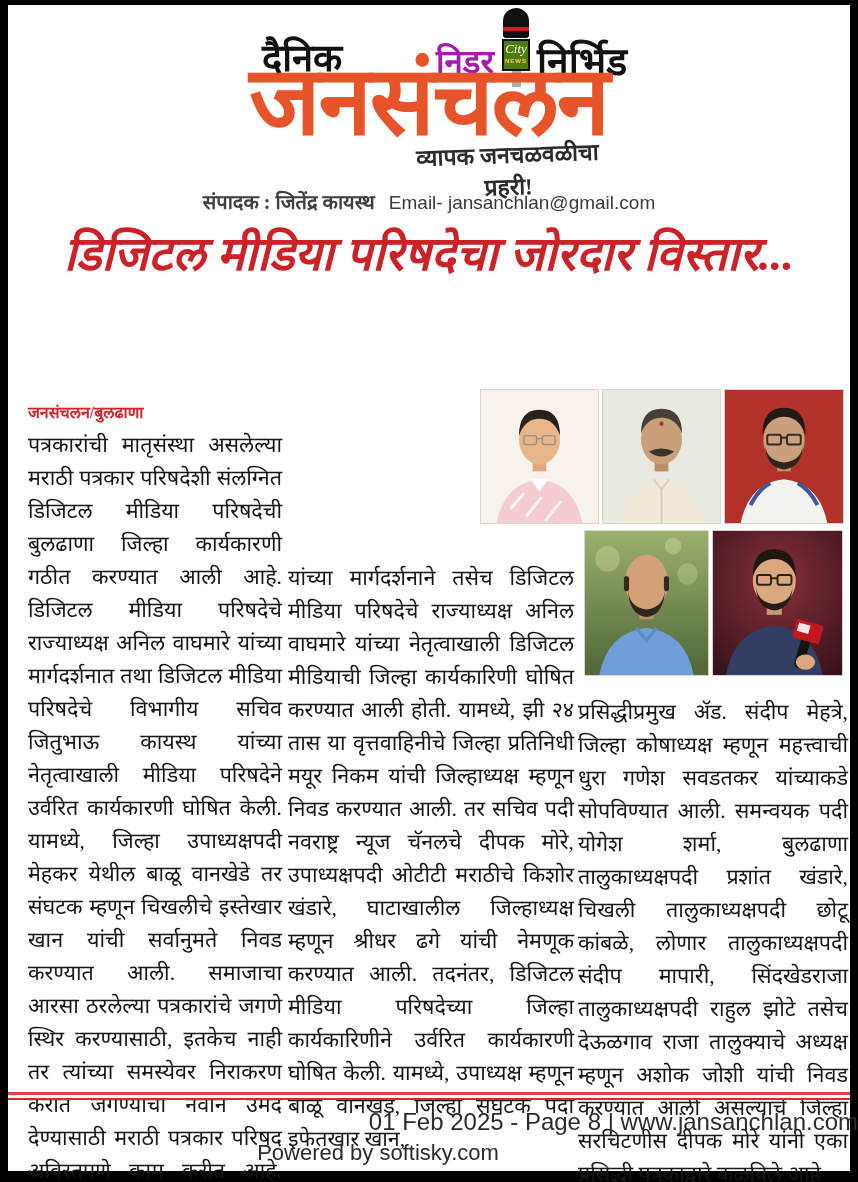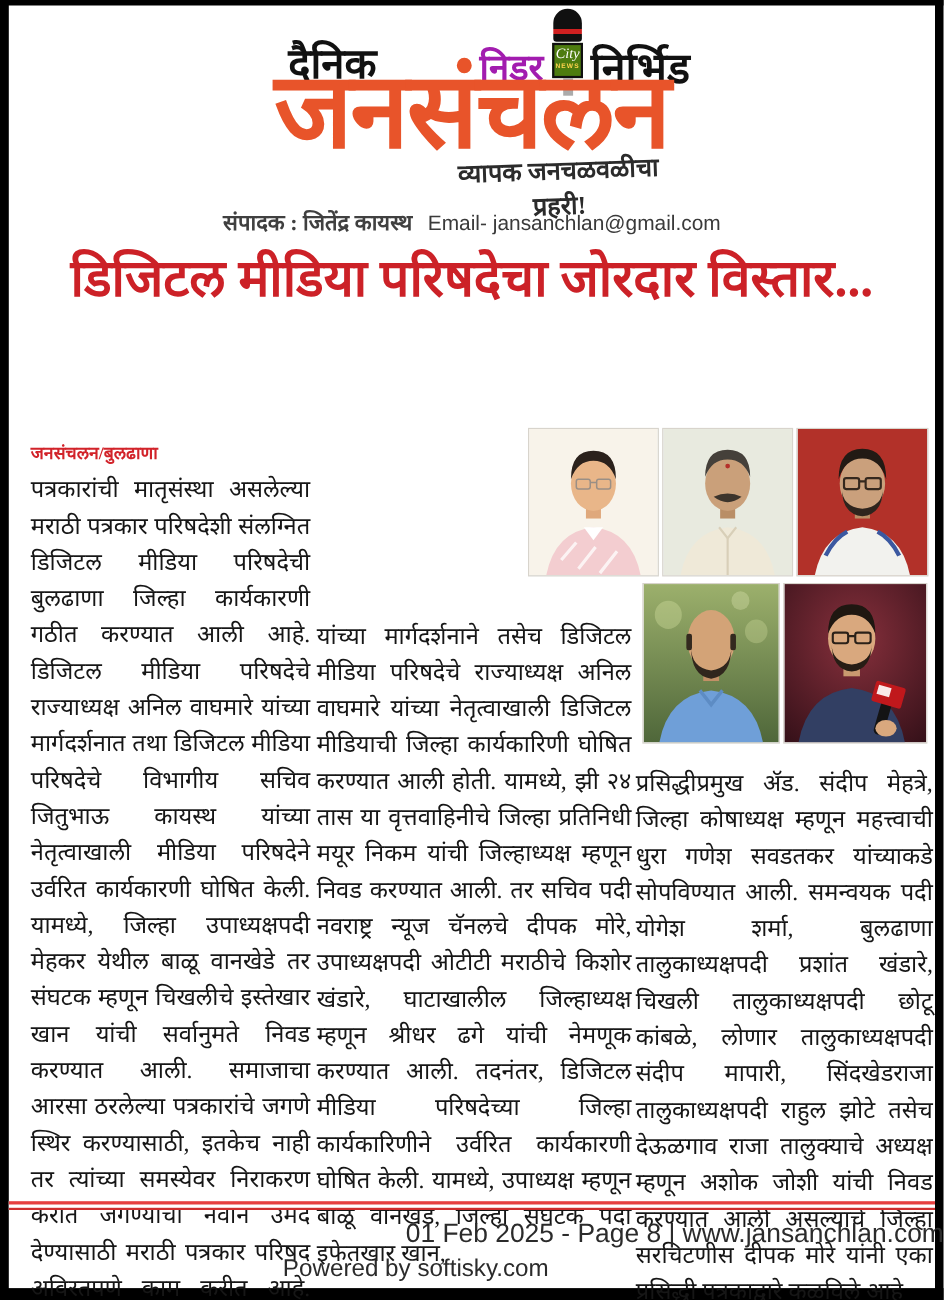--- a/index.html
+++ b/index.html
@@ -29,21 +29,21 @@
             background:linear-gradient(#101010 0 62%,#cf2020 62% 76%,#101010 76% 100%);}
   .mic-box{width:28px;height:32px;margin:1px auto 0;background:#4d7c0f;border:2px solid #101010;
            box-sizing:border-box;text-align:center;overflow:hidden;}
   .mic-city{display:block;font-style:italic;font-size:13px;line-height:16px;color:#fff;
             font-family:"Liberation Serif",serif;}
   .mic-news{display:block;font-size:6px;line-height:8px;letter-spacing:1px;color:#ffd34d;
             font-family:"Liberation Sans",sans-serif;font-weight:bold;}
   .mic-stem{width:9px;height:16px;margin:0 auto;background:#ababab;}
   
   .headline-main{position:absolute;left:20px;top:226px;width:818px;text-align:center;
-                 font-size:47px;font-weight:bold;color:#cc2127;line-height:1.2;}
+                 font-size:47px;font-weight:bold;color:#cc2127;line-height:1.2;font-style:italic;}
   .headline-sub{position:absolute;left:14px;top:294px;width:830px;text-align:center;
                 font-size:40px;font-weight:bold;color:#141414;line-height:1.25;}
   
   .col{position:absolute;font-size:21.5px;line-height:33px;text-align:justify;color:#161616;}
   .dateline{display:block;font-weight:bold;color:#d2232a;font-size:16px;
             line-height:33px;}
   .col1{left:28px;top:396px;width:254px;}
   .col2a{left:288px;top:398px;width:194px;}
   .col2b{left:288px;top:562px;width:286px;}
   .col3{left:578px;top:696px;width:270px;}

